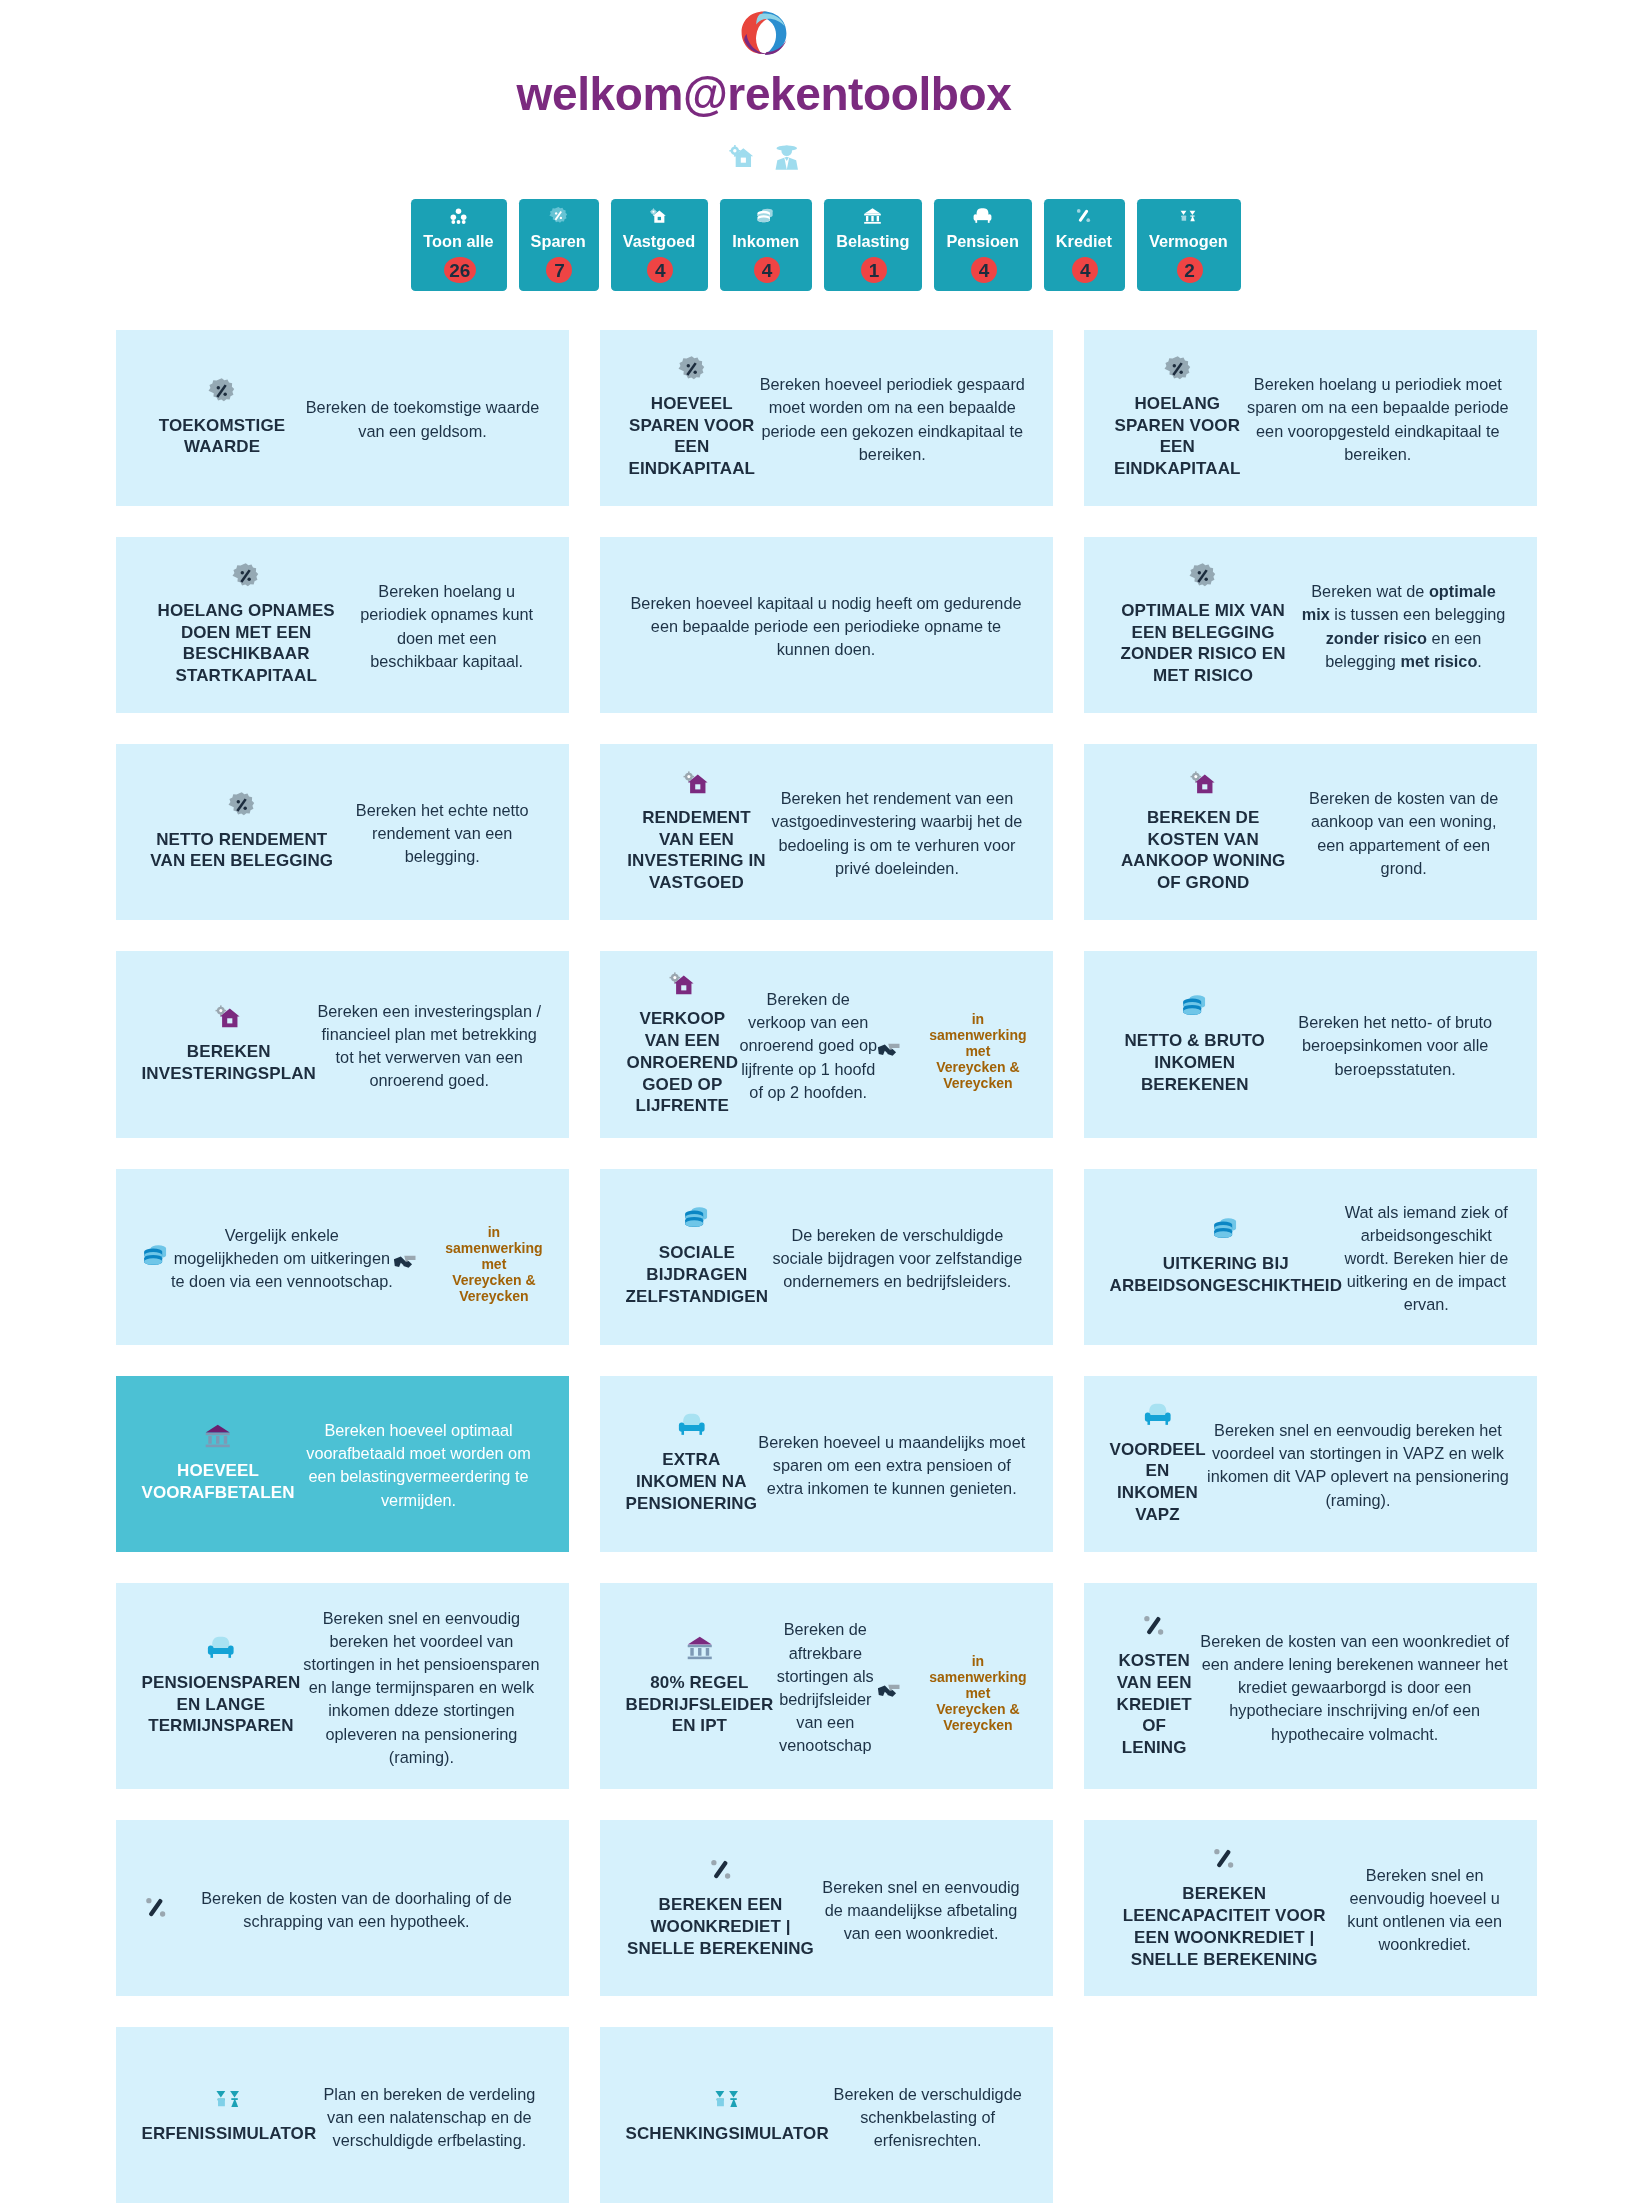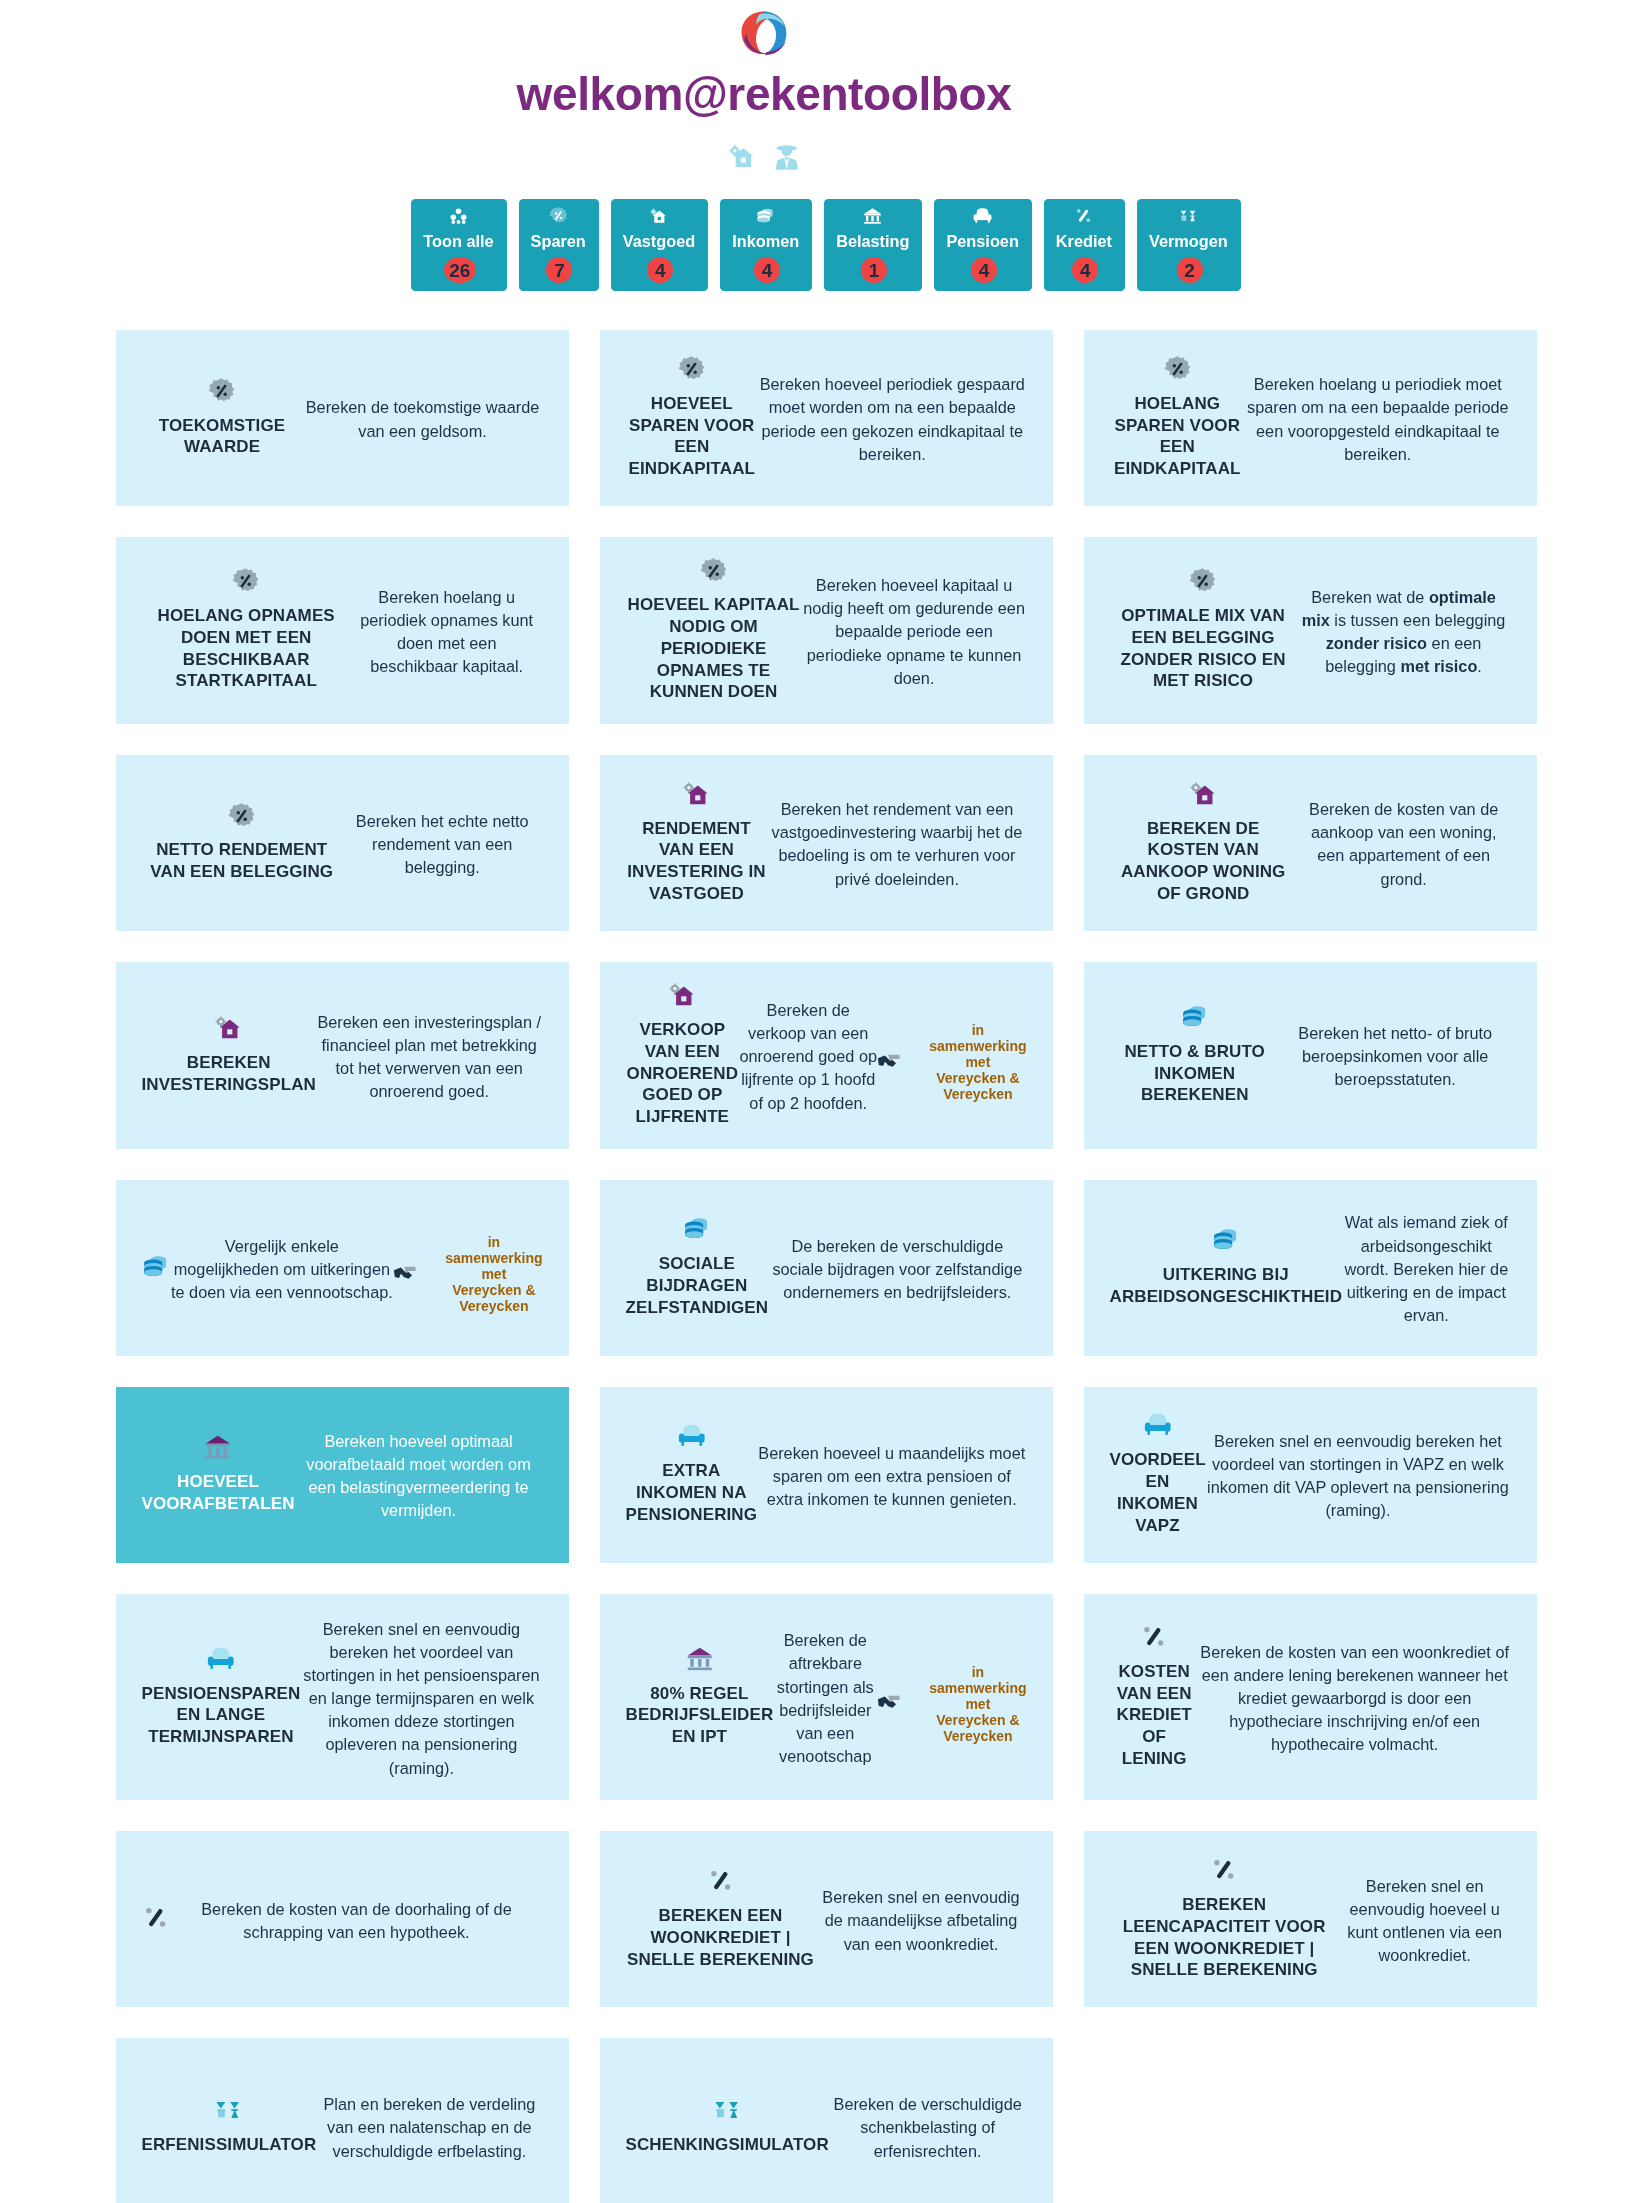--- a/index.html
+++ b/index.html
@@ -314,31 +314,20 @@
             <circle cx="12" cy="12.5" r="2" fill="#1d2d3e"></circle>
             <circle cx="20" cy="20" r="2" fill="#1d2d3e"></circle>
             <rect x="14.5" y="8" width="3" height="17" transform="rotate(35 16 16)" fill="#1d2d3e"></rect>
           </svg>
         </span>
         <span class="card-title">HOELANG OPNAMES DOEN MET EEN BESCHIKBAAR STARTKAPITAAL</span>
       </div>
       <div class="card-desc">Bereken hoelang u periodiek opnames kunt doen met een beschikbaar kapitaal.</div>
     </div>
     <div class="card">
-      <div class="card-head">
-        <span class="card-icon">
-          <svg width="27.5" height="27.5" viewBox="0 0 32 32">
-            <path d="M16 1.5l3 2.4 3.7-.9 1.7 3.4 3.7 1-.3 3.8 2.7 2.7-2.1 3.2 1.2 3.6-3.4 1.7-1 3.7-3.8-.3-2.9 2.5-3.1-2.2-3.7 1.1-1.6-3.4-3.8-1.1.4-3.8L.6 16l2.2-3.1-1.1-3.7 3.4-1.6 1-3.8 3.8.4z" fill="#95a9b4"></path>
-            <circle cx="12" cy="12.5" r="2" fill="#1d2d3e"></circle>
-            <circle cx="20" cy="20" r="2" fill="#1d2d3e"></circle>
-            <rect x="14.5" y="8" width="3" height="17" transform="rotate(35 16 16)" fill="#1d2d3e"></rect>
-          </svg>
-        </span>
-        <span class="card-title">HOEVEEL KAPITAAL NODIG OM PERIODIEKE OPNAMES TE KUNNEN DOEN</span>
-      </div>
       <div class="card-desc">Bereken hoeveel kapitaal u nodig heeft om gedurende een bepaalde periode een periodieke opname te kunnen doen.</div>
     </div>
     <div class="card">
       <div class="card-head">
         <span class="card-icon">
           <svg width="27.5" height="27.5" viewBox="0 0 32 32">
             <path d="M16 1.5l3 2.4 3.7-.9 1.7 3.4 3.7 1-.3 3.8 2.7 2.7-2.1 3.2 1.2 3.6-3.4 1.7-1 3.7-3.8-.3-2.9 2.5-3.1-2.2-3.7 1.1-1.6-3.4-3.8-1.1.4-3.8L.6 16l2.2-3.1-1.1-3.7 3.4-1.6 1-3.8 3.8.4z" fill="#95a9b4"></path>
             <circle cx="12" cy="12.5" r="2" fill="#1d2d3e"></circle>
             <circle cx="20" cy="20" r="2" fill="#1d2d3e"></circle>
             <rect x="14.5" y="8" width="3" height="17" transform="rotate(35 16 16)" fill="#1d2d3e"></rect>

